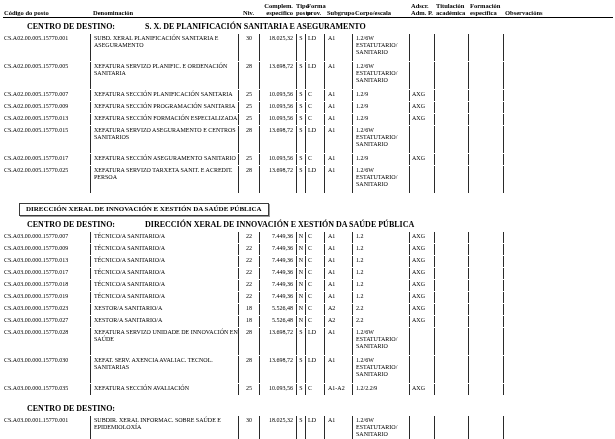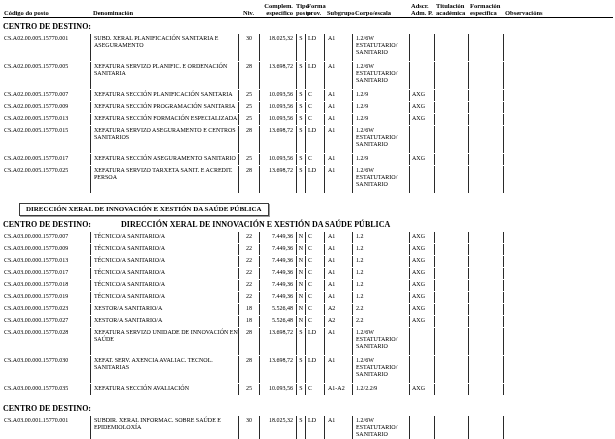--- a/index.html
+++ b/index.html
@@ -37,21 +37,21 @@
   .row{display:flex;align-items:stretch;font-size:6px;line-height:6.8px;
        min-height:11px;padding-top:1px;}
   .row.tall{min-height:27px;}
   .row .cell{padding-top:1px;}
 
   
   .section{margin-top:4px;}
   .section.gap{margin-top:9px;}
   .sec-head{display:flex;font-weight:bold;font-size:8px;line-height:9px;
             margin-bottom:2px;}
-  .sec-label{flex:0 0 118px;}
+  .sec-label{flex:0 0 118px;margin-left:24px;}
   .sec-title{flex:1;}
 
   
   .banner-wrap{margin:4px 0 3px 16px;}
   .banner{display:inline-block;border:1.5px solid #3a3a3a;
           box-shadow:1px 1px 0 0 #9a9a9a;padding:1px 6px 2px 6px;
           font-weight:bold;font-size:7px;line-height:8px;}
 </style>
 </head>
 <body>
@@ -106,20 +106,21 @@
     <div class="hcell c-obs">
       <div class="hl1"></div>
       <div class="hl2">Observacións</div>
     </div>
   </div>
 
   <div id="sections">
   <div class="section">
     <div class="sec-head">
       <span class="sec-label">CENTRO DE DESTINO:</span>
+      <span class="sec-title">S. X. DE PLANIFICACIÓN SANITARIA E ASEGURAMENTO</span>
     </div>
     <div class="rows">
   <div class="row tall">
     <div class="cell c-codigo">CS.A02.00.005.15770.001</div>
     <div class="cell c-denom">SUBD. XERAL PLANIFICACIÓN SANITARIA E ASEGURAMENTO</div>
     <div class="cell c-niv">30</div>
     <div class="cell c-complem">18.025,32</div>
     <div class="cell c-tipo">S</div>
     <div class="cell c-forma">LD</div>
     <div class="cell c-subgrupo">A1</div>

